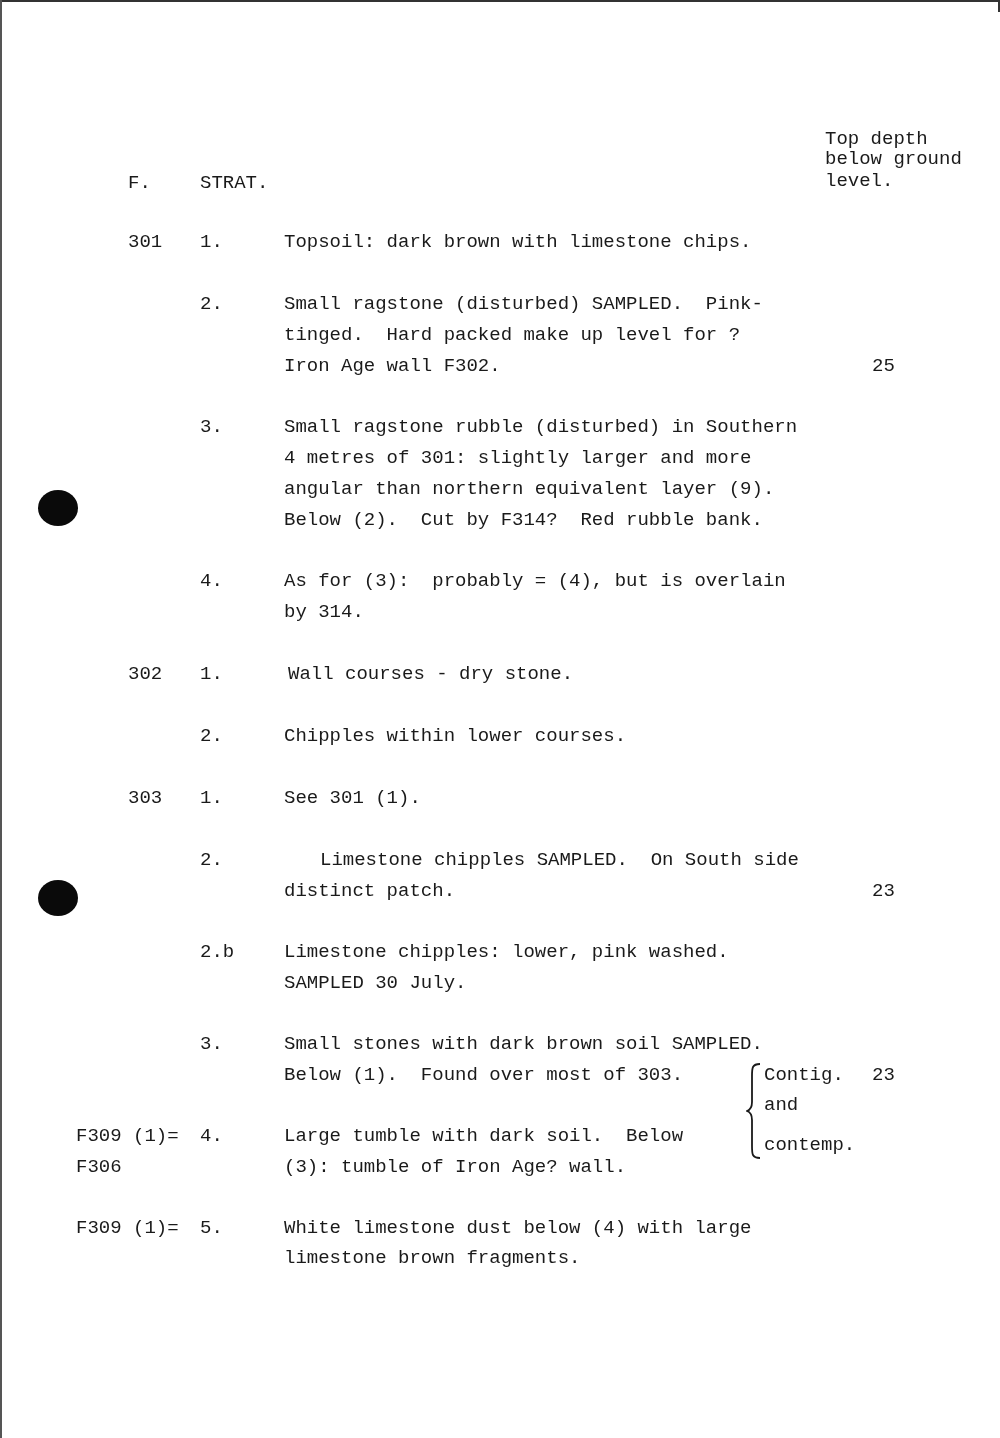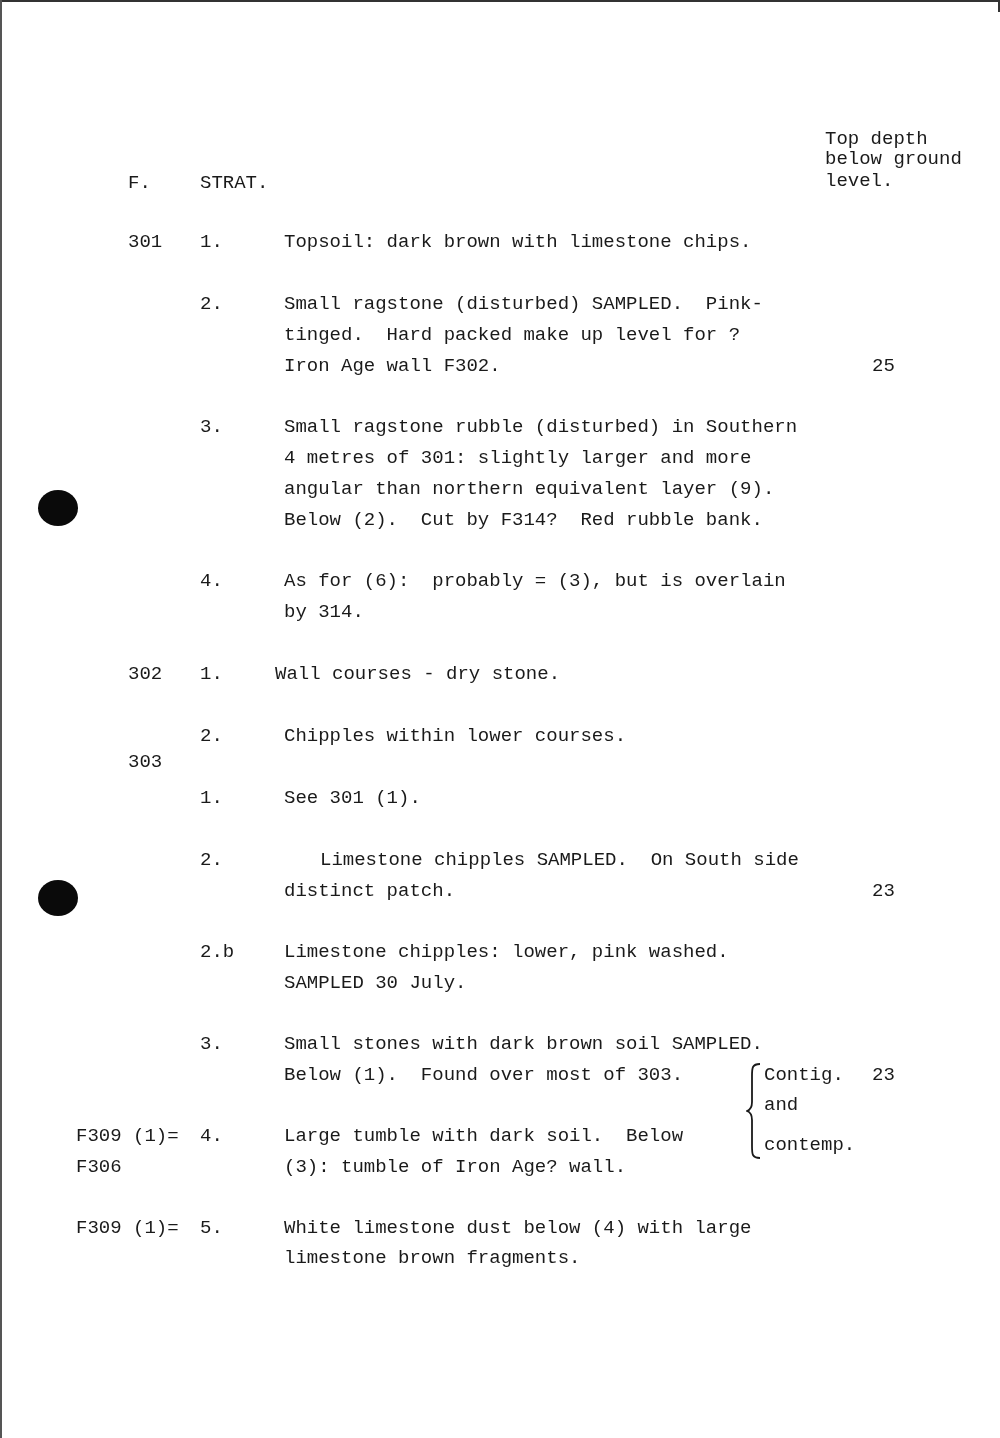--- a/index.html
+++ b/index.html
@@ -38,31 +38,31 @@
 <div class="t" style="left:284px;top:351px;">Iron Age wall F302.</div>
 <div class="t" style="left:872px;top:351px;">25</div>
 
 <div class="t" style="left:200px;top:412px;">3.</div>
 <div class="t" style="left:284px;top:412px;">Small ragstone rubble (disturbed) in Southern</div>
 <div class="t" style="left:284px;top:443px;">4 metres of 301: slightly larger and more</div>
 <div class="t" style="left:284px;top:474px;">angular than northern equivalent layer (9).</div>
 <div class="t" style="left:284px;top:505px;text-align:center;">Below (2).  Cut by F314?  Red rubble bank.</div>
 
 <div class="t" style="left:200px;top:566px;">4.</div>
-<div class="t" style="left:284px;top:566px;">As for (6):  probably = (3), but is overlain</div>
+<div class="t" style="left:284px;top:566px;">As for (3):  probably = (4), but is overlain</div>
 <div class="t" style="left:284px;top:597px;">by 314.</div>
 
 <div class="t" style="left:128px;top:659px;">302</div>
 <div class="t" style="left:200px;top:659px;">1.</div>
-<div class="t" style="left:275px;top:659px;">Wall courses - dry stone.</div>
+<div class="t" style="left:288px;top:659px;">Wall courses - dry stone.</div>
 
 <div class="t" style="left:200px;top:721px;">2.</div>
 <div class="t" style="left:284px;top:721px;">Chipples within lower courses.</div>
 
-<div class="t" style="left:128px;top:747px;">303</div>
+<div class="t" style="left:128px;top:783px;">303</div>
 <div class="t" style="left:200px;top:783px;">1.</div>
 <div class="t" style="left:284px;top:783px;">See 301 (1).</div>
 
 <div class="t" style="left:200px;top:845px;">2.</div>
 <div class="t" style="left:284px;top:845px;margin-left:36px;">Limestone chipples SAMPLED.  On South side</div>
 <div class="t" style="left:284px;top:876px;text-align:right;">distinct patch.</div>
 <div class="t" style="left:872px;top:876px;">23</div>
 
 <div class="t" style="left:200px;top:937px;">2.b</div>
 <div class="t" style="left:284px;top:937px;">Limestone chipples: lower, pink washed.</div>

